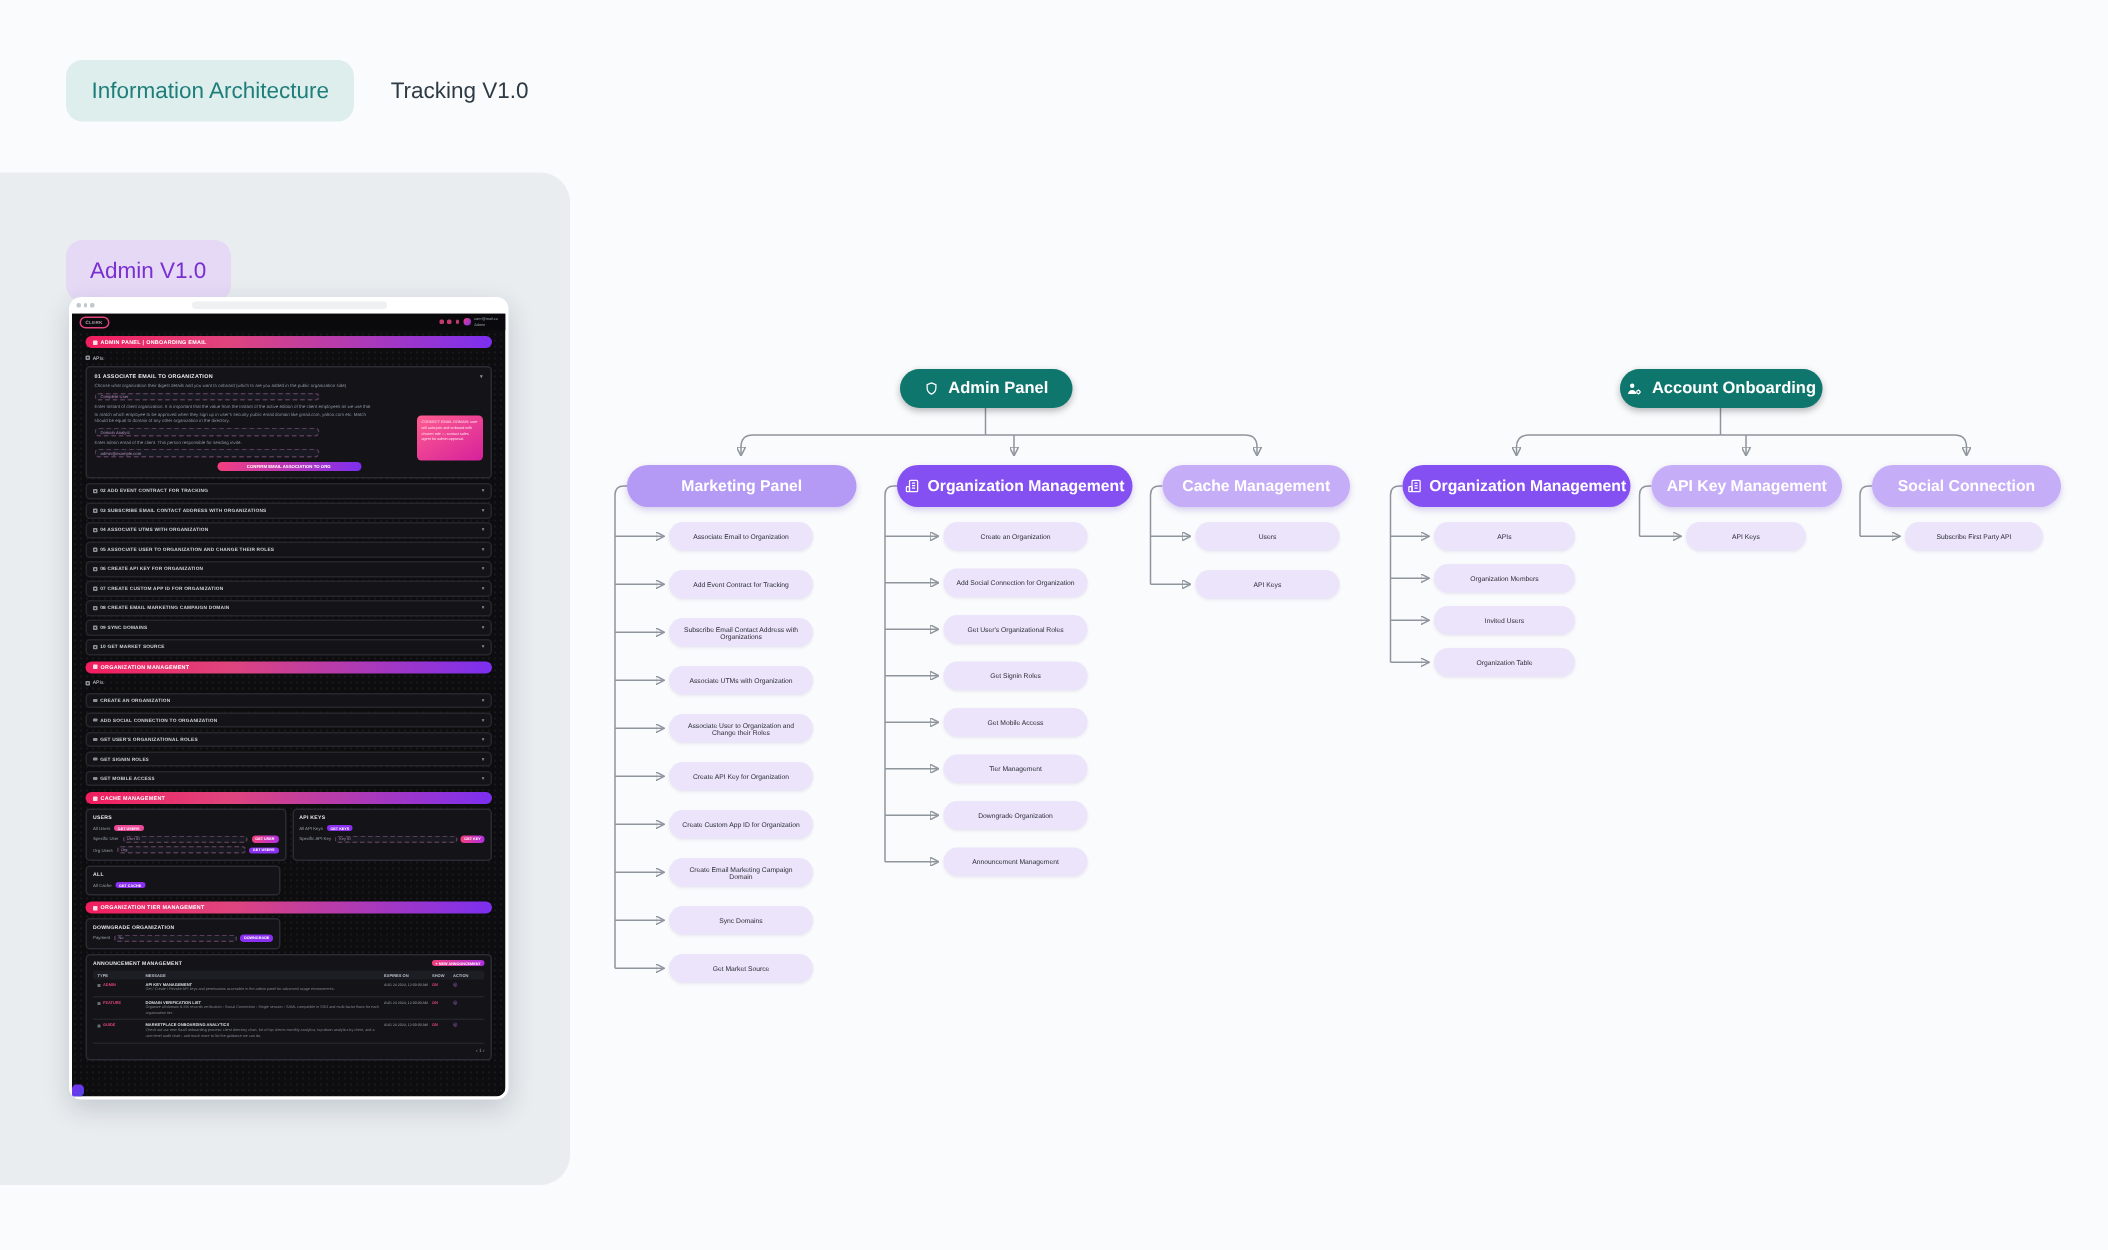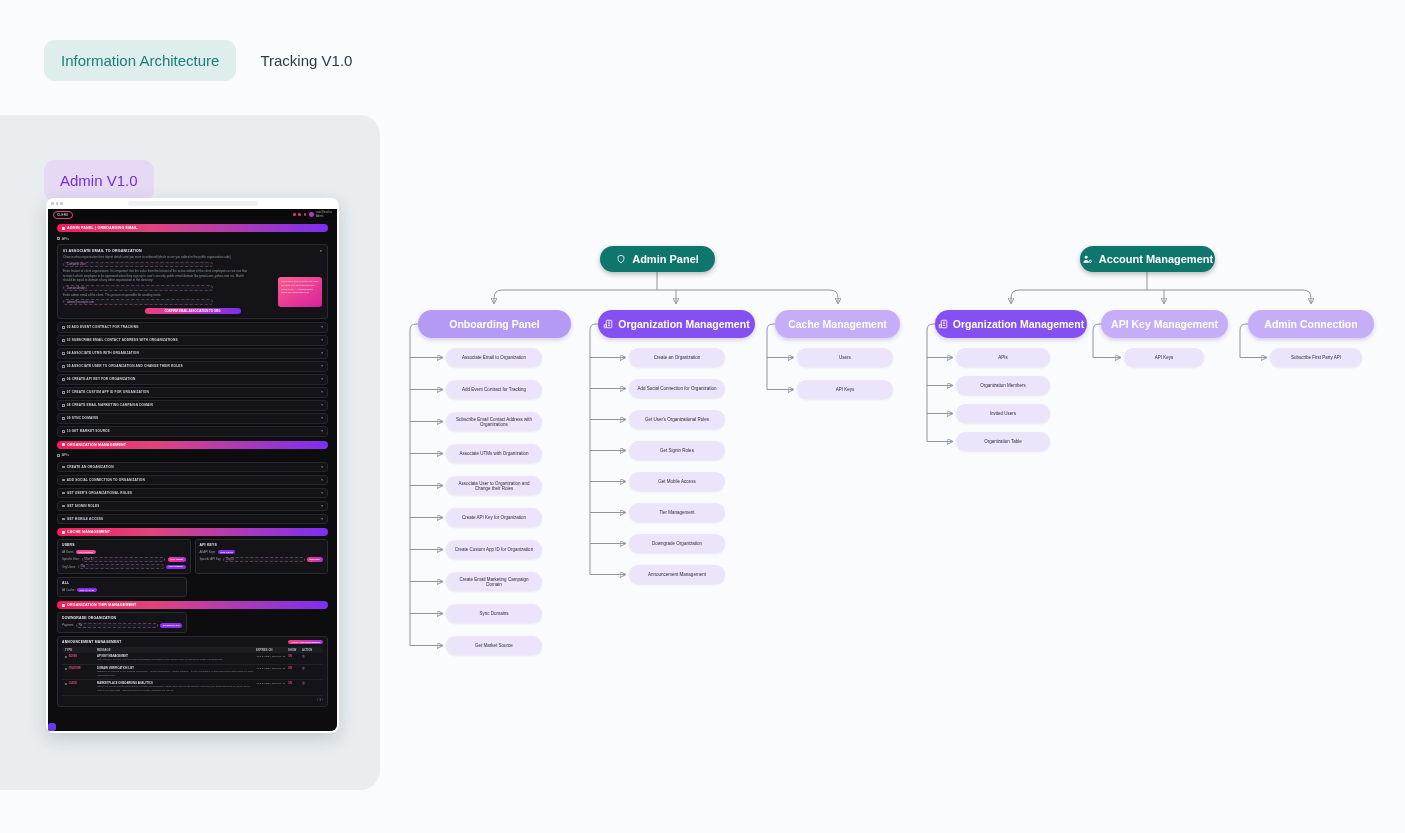--- a/index.html
+++ b/index.html
@@ -475,25 +475,25 @@
 </div>
 <div class="root" style="left:1080px;top:246px;width:135px">
   <span style="display:flex">
     <svg viewBox="0 0 24 24" width="11" height="11" fill="#fff">
         <circle cx="9" cy="7" r="3.2"></circle>
         <path d="M3 19c0-3.3 2.7-6 6-6s6 2.7 6 6z"></path>
         <circle cx="18" cy="16" r="2.4" fill="none" stroke="#fff" stroke-width="1.6"></circle>
         <path d="M18 12.4v1.4M18 18.2v1.4M14.4 16h1.4M20.2 16h1.4" stroke="#fff" stroke-width="1.4"></path>
       </svg>
   </span>
-  <span>Account Management</span>
+  <span>Account Onboarding</span>
 </div>
 
 <div class="node medium" style="left:418px;top:310px;width:153px">
-  <span>Onboarding Panel</span>
+  <span>Marketing Panel</span>
 </div>
 <div class="node primary" style="left:598px;top:310px;width:157px">
   <span style="display:flex">
     <svg viewBox="0 0 24 24" width="10" height="10" fill="none" stroke="#fff" stroke-width="2">
         <rect x="8" y="3" width="13" height="18" rx="1.5"></rect>
         <path d="M12 7.5h5M12 11.5h5M12 15.5h5"></path>
         <rect x="3" y="13" width="5" height="8" rx="1"></rect>
       </svg>
   </span>
   <span>Organization Management</span>
@@ -508,21 +508,21 @@
         <path d="M12 7.5h5M12 11.5h5M12 15.5h5"></path>
         <rect x="3" y="13" width="5" height="8" rx="1"></rect>
       </svg>
   </span>
   <span>Organization Management</span>
 </div>
 <div class="node light" style="left:1101px;top:310px;width:127px">
   <span>API Key Management</span>
 </div>
 <div class="node light" style="left:1248px;top:310px;width:126px">
-  <span>Admin Connection</span>
+  <span>Social Connection</span>
 </div>
 
 <div class="leaf-col colA" style="left:446px;top:348px">
 
 <div class="leaf">Associate Email to Organization</div>
     <div class="leaf">Add Event Contract for Tracking</div>
     <div class="leaf">Subscribe Email Contact Address with Organizations</div>
     <div class="leaf">Associate UTMs with Organization</div>
     <div class="leaf">Associate User to Organization and Change their Roles</div>
     <div class="leaf">Create API Key for Organization</div>

